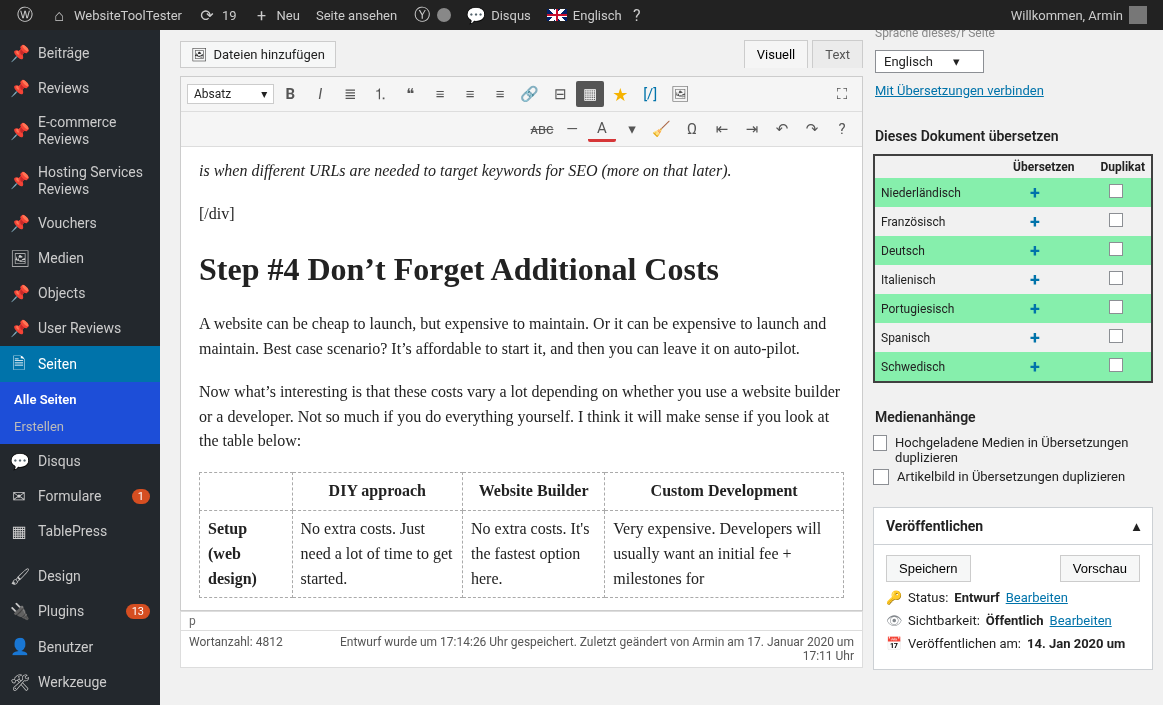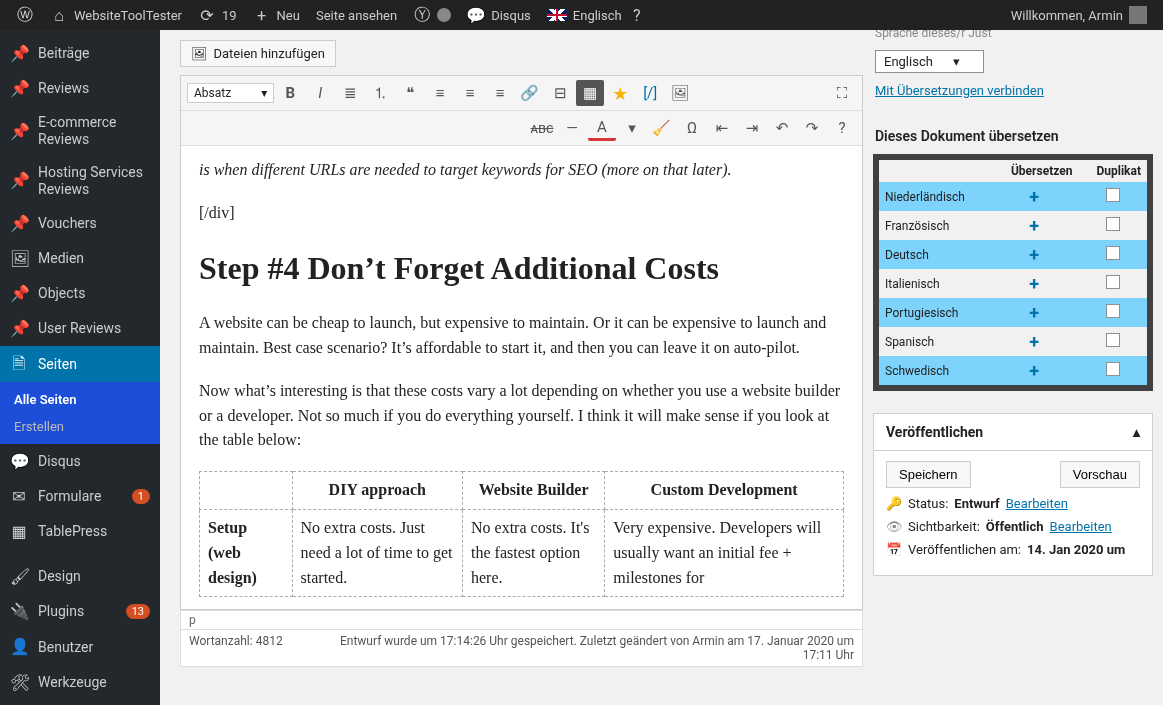--- a/index.html
+++ b/index.html
@@ -32,25 +32,25 @@
 
 .metacol { position:absolute; right:10px; top:0; width:280px; }
 .metabox { background:#fff; border:1px solid #ccd0d4; margin-bottom:4px; }
 .metabox h2 { font-size:14px; padding:10px 12px; border-bottom:1px solid #ccd0d4; display:flex; justify-content:space-between; align-items:center; cursor:pointer; }
 .metabox .inside { padding:10px 12px; font-size:13px; }
 .linklike { color:#0073aa; text-decoration:underline; cursor:pointer; }
 .lang-select { border:1px solid #8c8f94; padding:3px 24px 3px 8px; font-size:13px; background:#fff; position:relative; display:inline-flex; align-items:center; gap:2px; }
 .lang-select .tri { margin-left:18px; }
 
 
-.ttable { width:100%; border:6px solid #404040; border-collapse:collapse; font-size:12px; }
+.ttable { width:100%; border:2px solid #404040; border-collapse:collapse; font-size:12px; }
 .ttable th, .ttable td { padding:4px 6px; text-align:left; }
 .ttable th { font-weight:700; text-align:right; }
 .ttable th:first-child { text-align:left; }
-.ttable tr.alt { background:#7dd3fc; }
+.ttable tr.alt { background:#86efac; }
 .ttable td.c { text-align:center; }
 .plus { color:#0073aa; font-weight:700; font-size:18px; cursor:pointer; }
 .chk { width:14px; height:14px; border:1px solid #8c8f94; display:inline-block; background:#fff; }
 .chk.big { width:16px; height:16px; }
 
 
 .media-btn-row { display:flex; justify-content:space-between; align-items:flex-end; margin-bottom:8px; }
 .media-btn { border:1px solid #ccc; background:#f6f7f7; padding:5px 10px; font-size:13px; display:inline-flex; gap:6px; align-items:center; cursor:pointer; }
 .ed-tabs { display:flex; gap:4px; }
 .ed-tab { border:1px solid #ccc; border-bottom:none; background:#ebebeb; padding:6px 12px; font-size:13px; cursor:pointer; color:#555; }
@@ -216,20 +216,24 @@
     <div class="mi"></div>
   </div>
 
   <div class="main">
     <div class="editor-wrap">
 
       <div class="media-btn-row">
         <div class="media-btn">
           <span>🖼</span>
           <span>Dateien hinzufügen</span>
+        </div>
+        <div class="ed-tabs">
+          <div class="ed-tab active">Visuell</div>
+          <div class="ed-tab">Text</div>
         </div>
       </div>
 
       <div class="tbwrap">
         <div class="tbrow">
           <div class="sel">
               <span>Absatz</span>
               <span>▾</span>
             </div>
           <span class="tbtn">
@@ -295,21 +299,21 @@
       <div class="pathp">p</div>
       <div class="statusbar">
         <div><span>Wortanzahl:</span> <span>4812</span></div>
         <div style="text-align:right;max-width:520px">Entwurf wurde um 17:14:26 Uhr gespeichert. Zuletzt geändert von Armin am 17. Januar 2020 um 17:11 Uhr</div>
       </div>
     </div>
 
     <div class="metacol">
 
       <div style="padding:0 0 4px 2px">
-        <div class="overflow-cut">Sprache dieses/r Just</div>
+        <div class="overflow-cut">Sprache dieses/r Seite</div>
         <div style="margin:6px 0 10px">
           <div class="lang-select">
             <span>Englisch</span>
             <span class="tri">▾</span>
           </div>
         </div>
         <span class="linklike">Mit Übersetzungen verbinden</span>
       </div>
 
       <div style="margin-top:26px">
@@ -353,20 +357,31 @@
               </tr>
           <tr class="alt">
                 <td>Schwedisch</td>
                 <td class="c"><span class="plus">+</span></td>
                 <td class="c"><span class="chk"></span></td>
               </tr>
         </tbody>
           </table>
       </div>
 
+      <div style="margin-top:26px">
+        <div style="font-weight:600;font-size:14px;margin:0 0 10px 2px">Medienanhänge</div>
+        <label style="display:flex;gap:8px;align-items:flex-start;margin:4px 0">
+            <span class="chk big"></span>
+            <span>Hochgeladene Medien in Übersetzungen duplizieren</span>
+          </label>
+        <label style="display:flex;gap:8px;align-items:flex-start;margin:4px 0">
+            <span class="chk big"></span>
+            <span>Artikelbild in Übersetzungen duplizieren</span>
+          </label>
+      </div>
 
       <div class="metabox" style="margin-top:22px">
         <h2>
             <span>Veröffentlichen</span>
             <span>▴</span>
           </h2>
         <div class="inside">
           <div class="pub-actions">
             <button class="btn">Speichern</button>
             <button class="btn">Vorschau</button>

